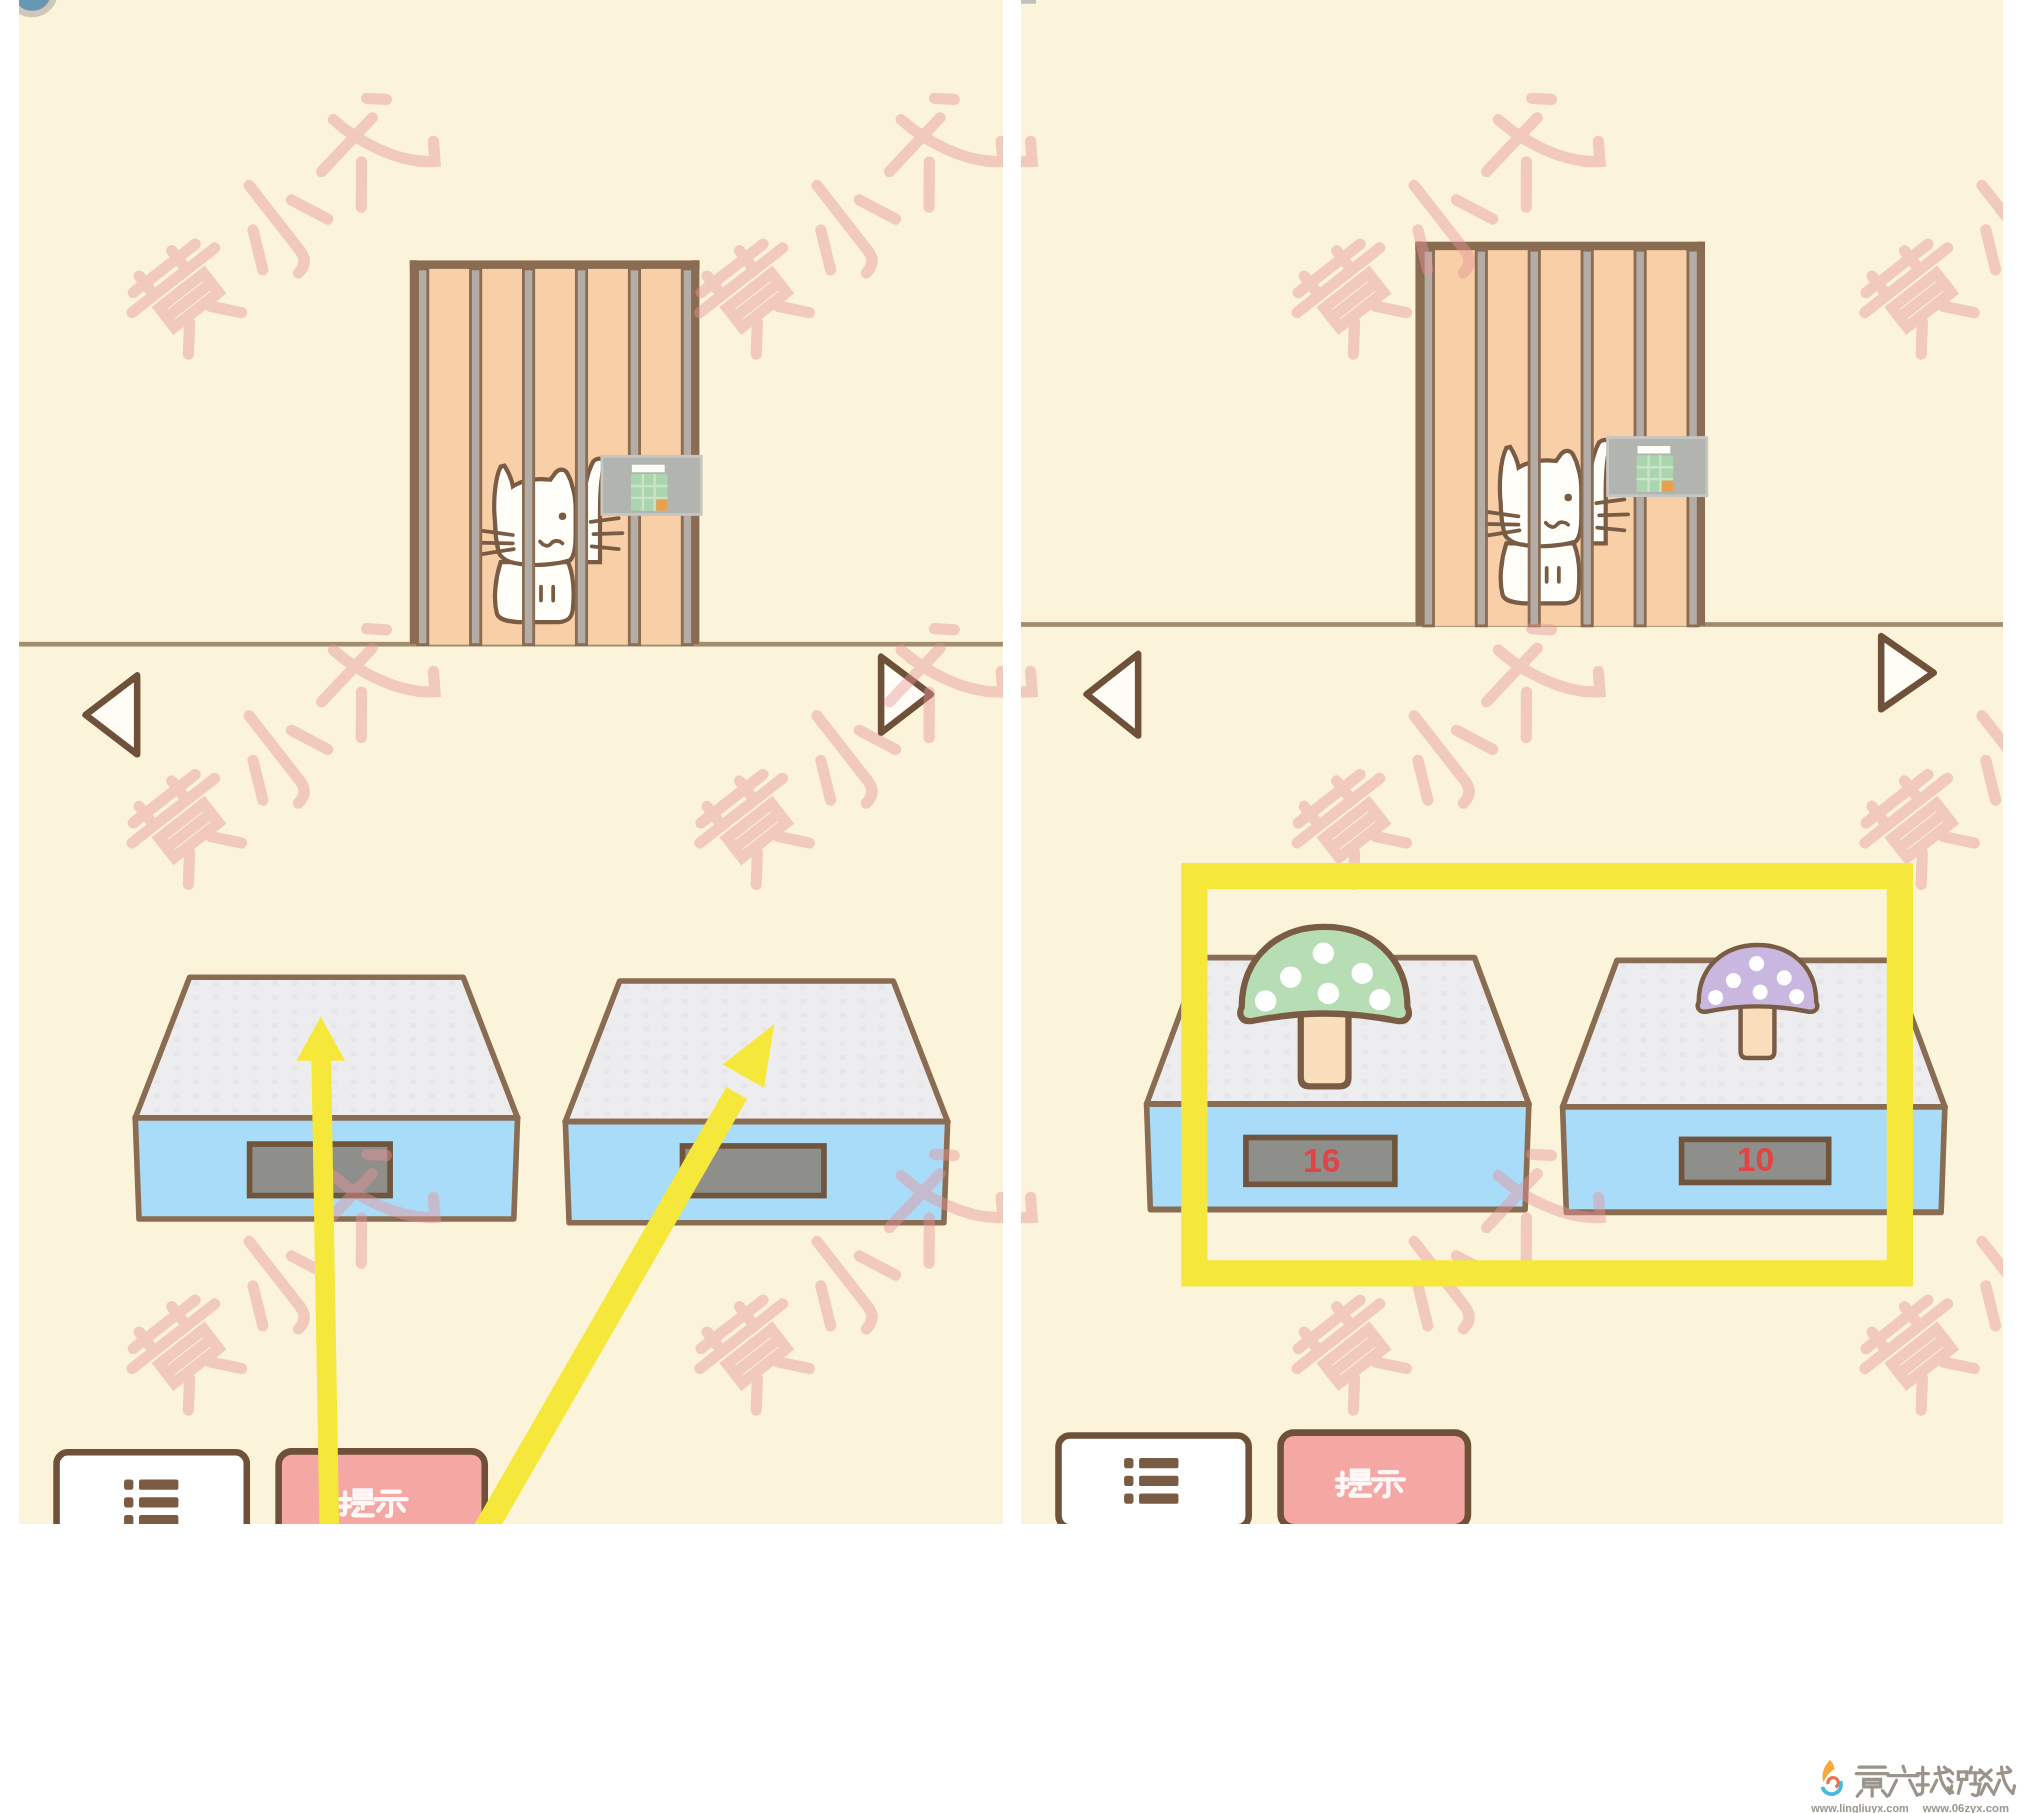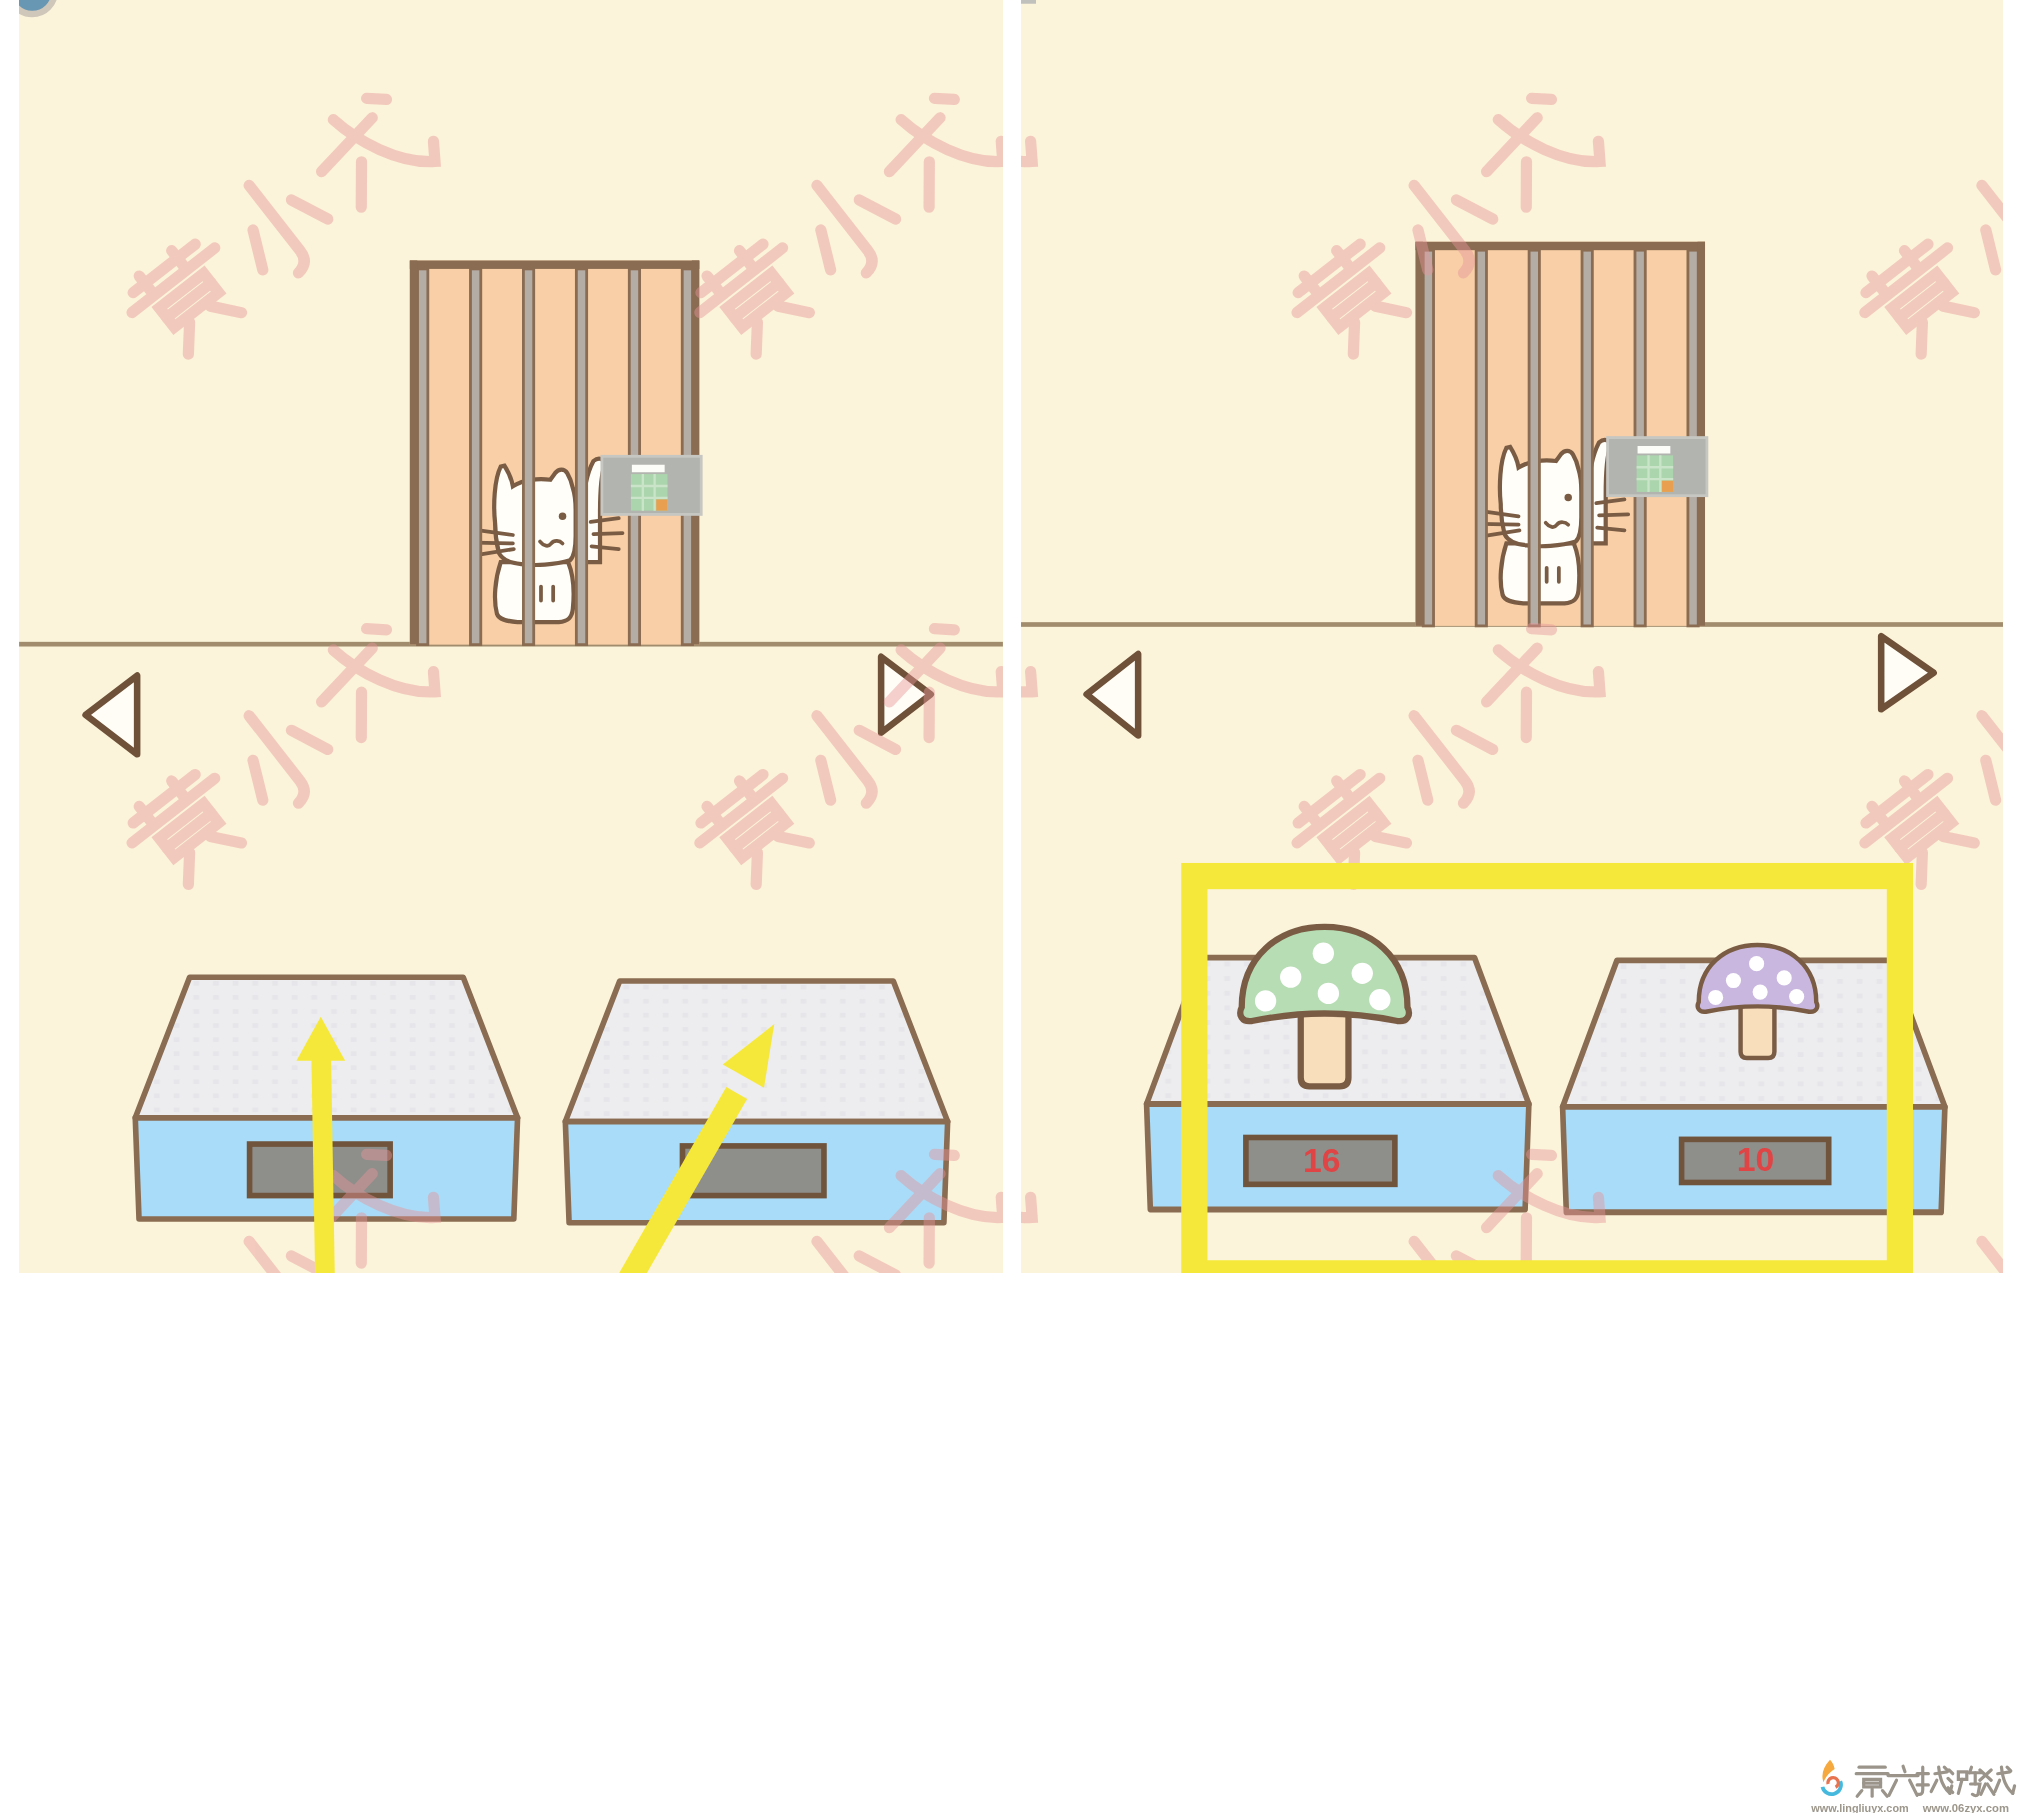--- a/index.html
+++ b/index.html
@@ -1,16 +1,16 @@
 <!DOCTYPE html>
 <html style="font-size:15px"><head>
 <meta charset="utf-8">
 <style>
 html,body{margin:0;padding:0;width:2024px;height:1814px;background:#ffffff;overflow:hidden;font-family:"Liberation Sans",sans-serif;}
-.panel{position:absolute;top:0;height:1273px;background:#FBF4DA;overflow:hidden;}
+.panel{position:absolute;top:0;height:1524px;background:#FBF4DA;overflow:hidden;}
 .panel>svg{position:absolute;left:0;top:0;}
 </style>
 </head>
 <body>
 <svg width="0" height="0" style="position:absolute">
 <defs>
 <pattern id="dotpat" width="21" height="15" patternUnits="userSpaceOnUse">
 <rect width="21" height="15" fill="#EDEDEF"></rect>
 <rect x="5" y="4" width="6" height="5" fill="#E6E6EA"></rect>
 </pattern>

